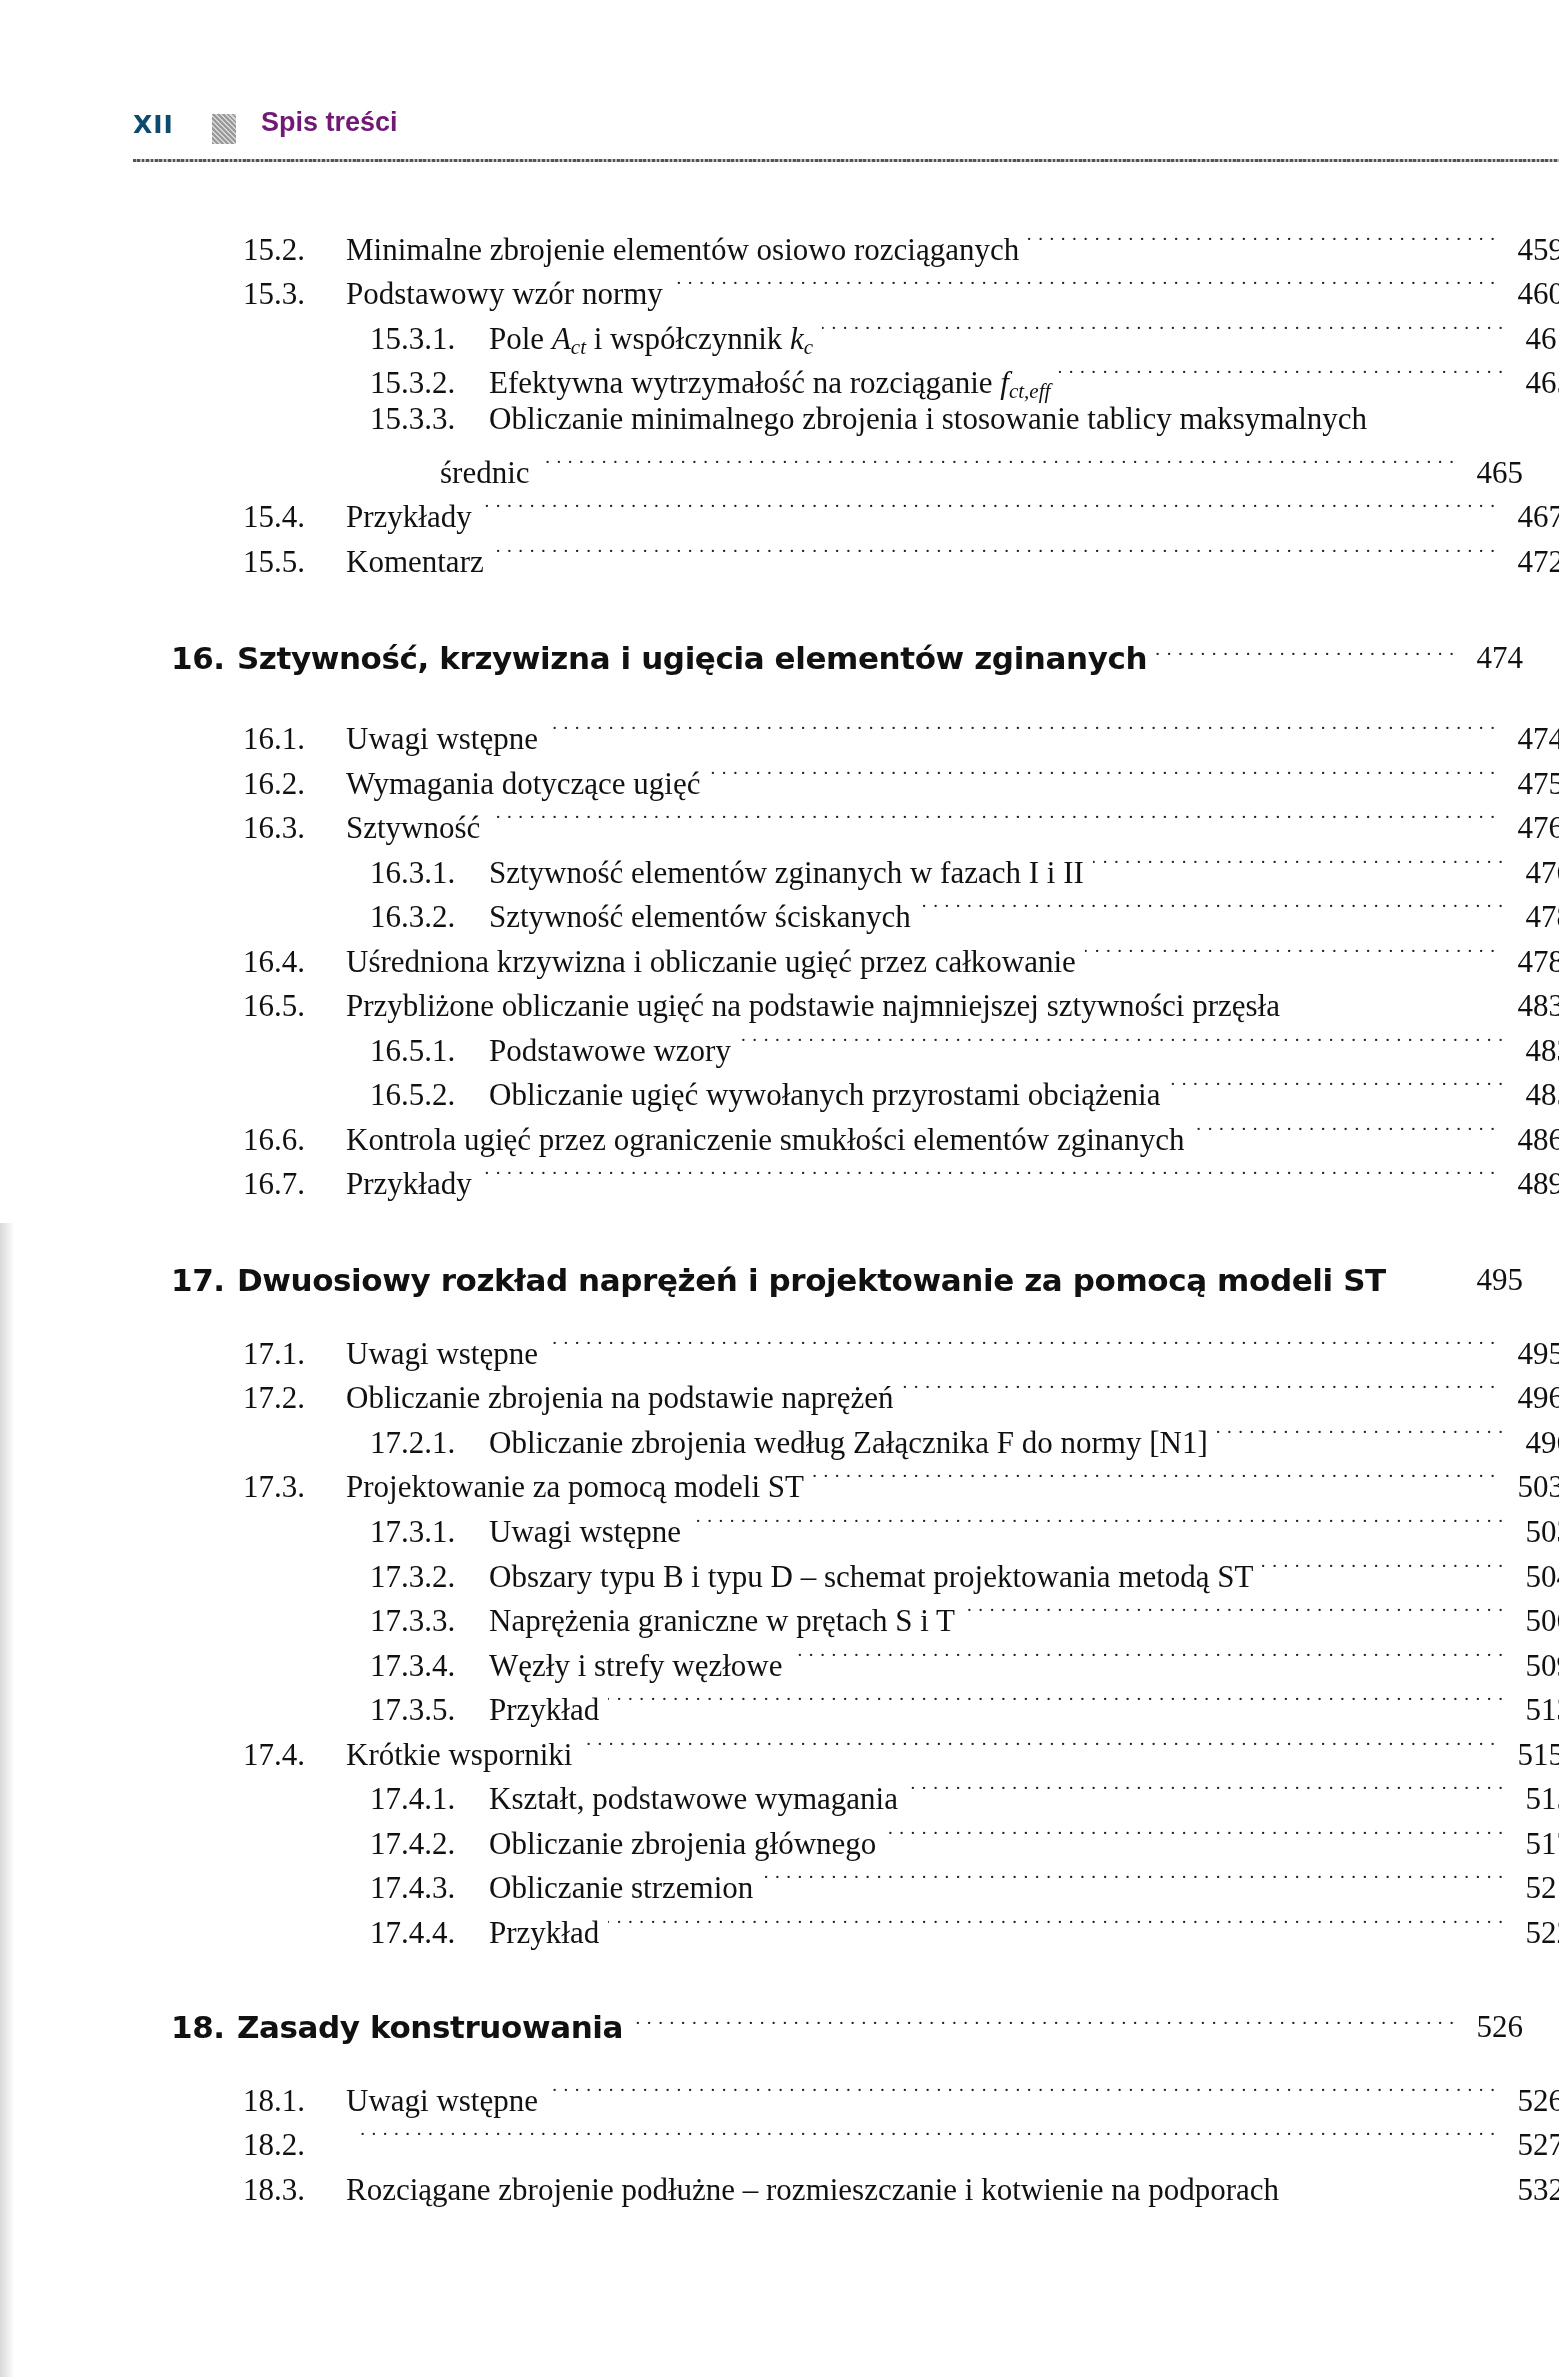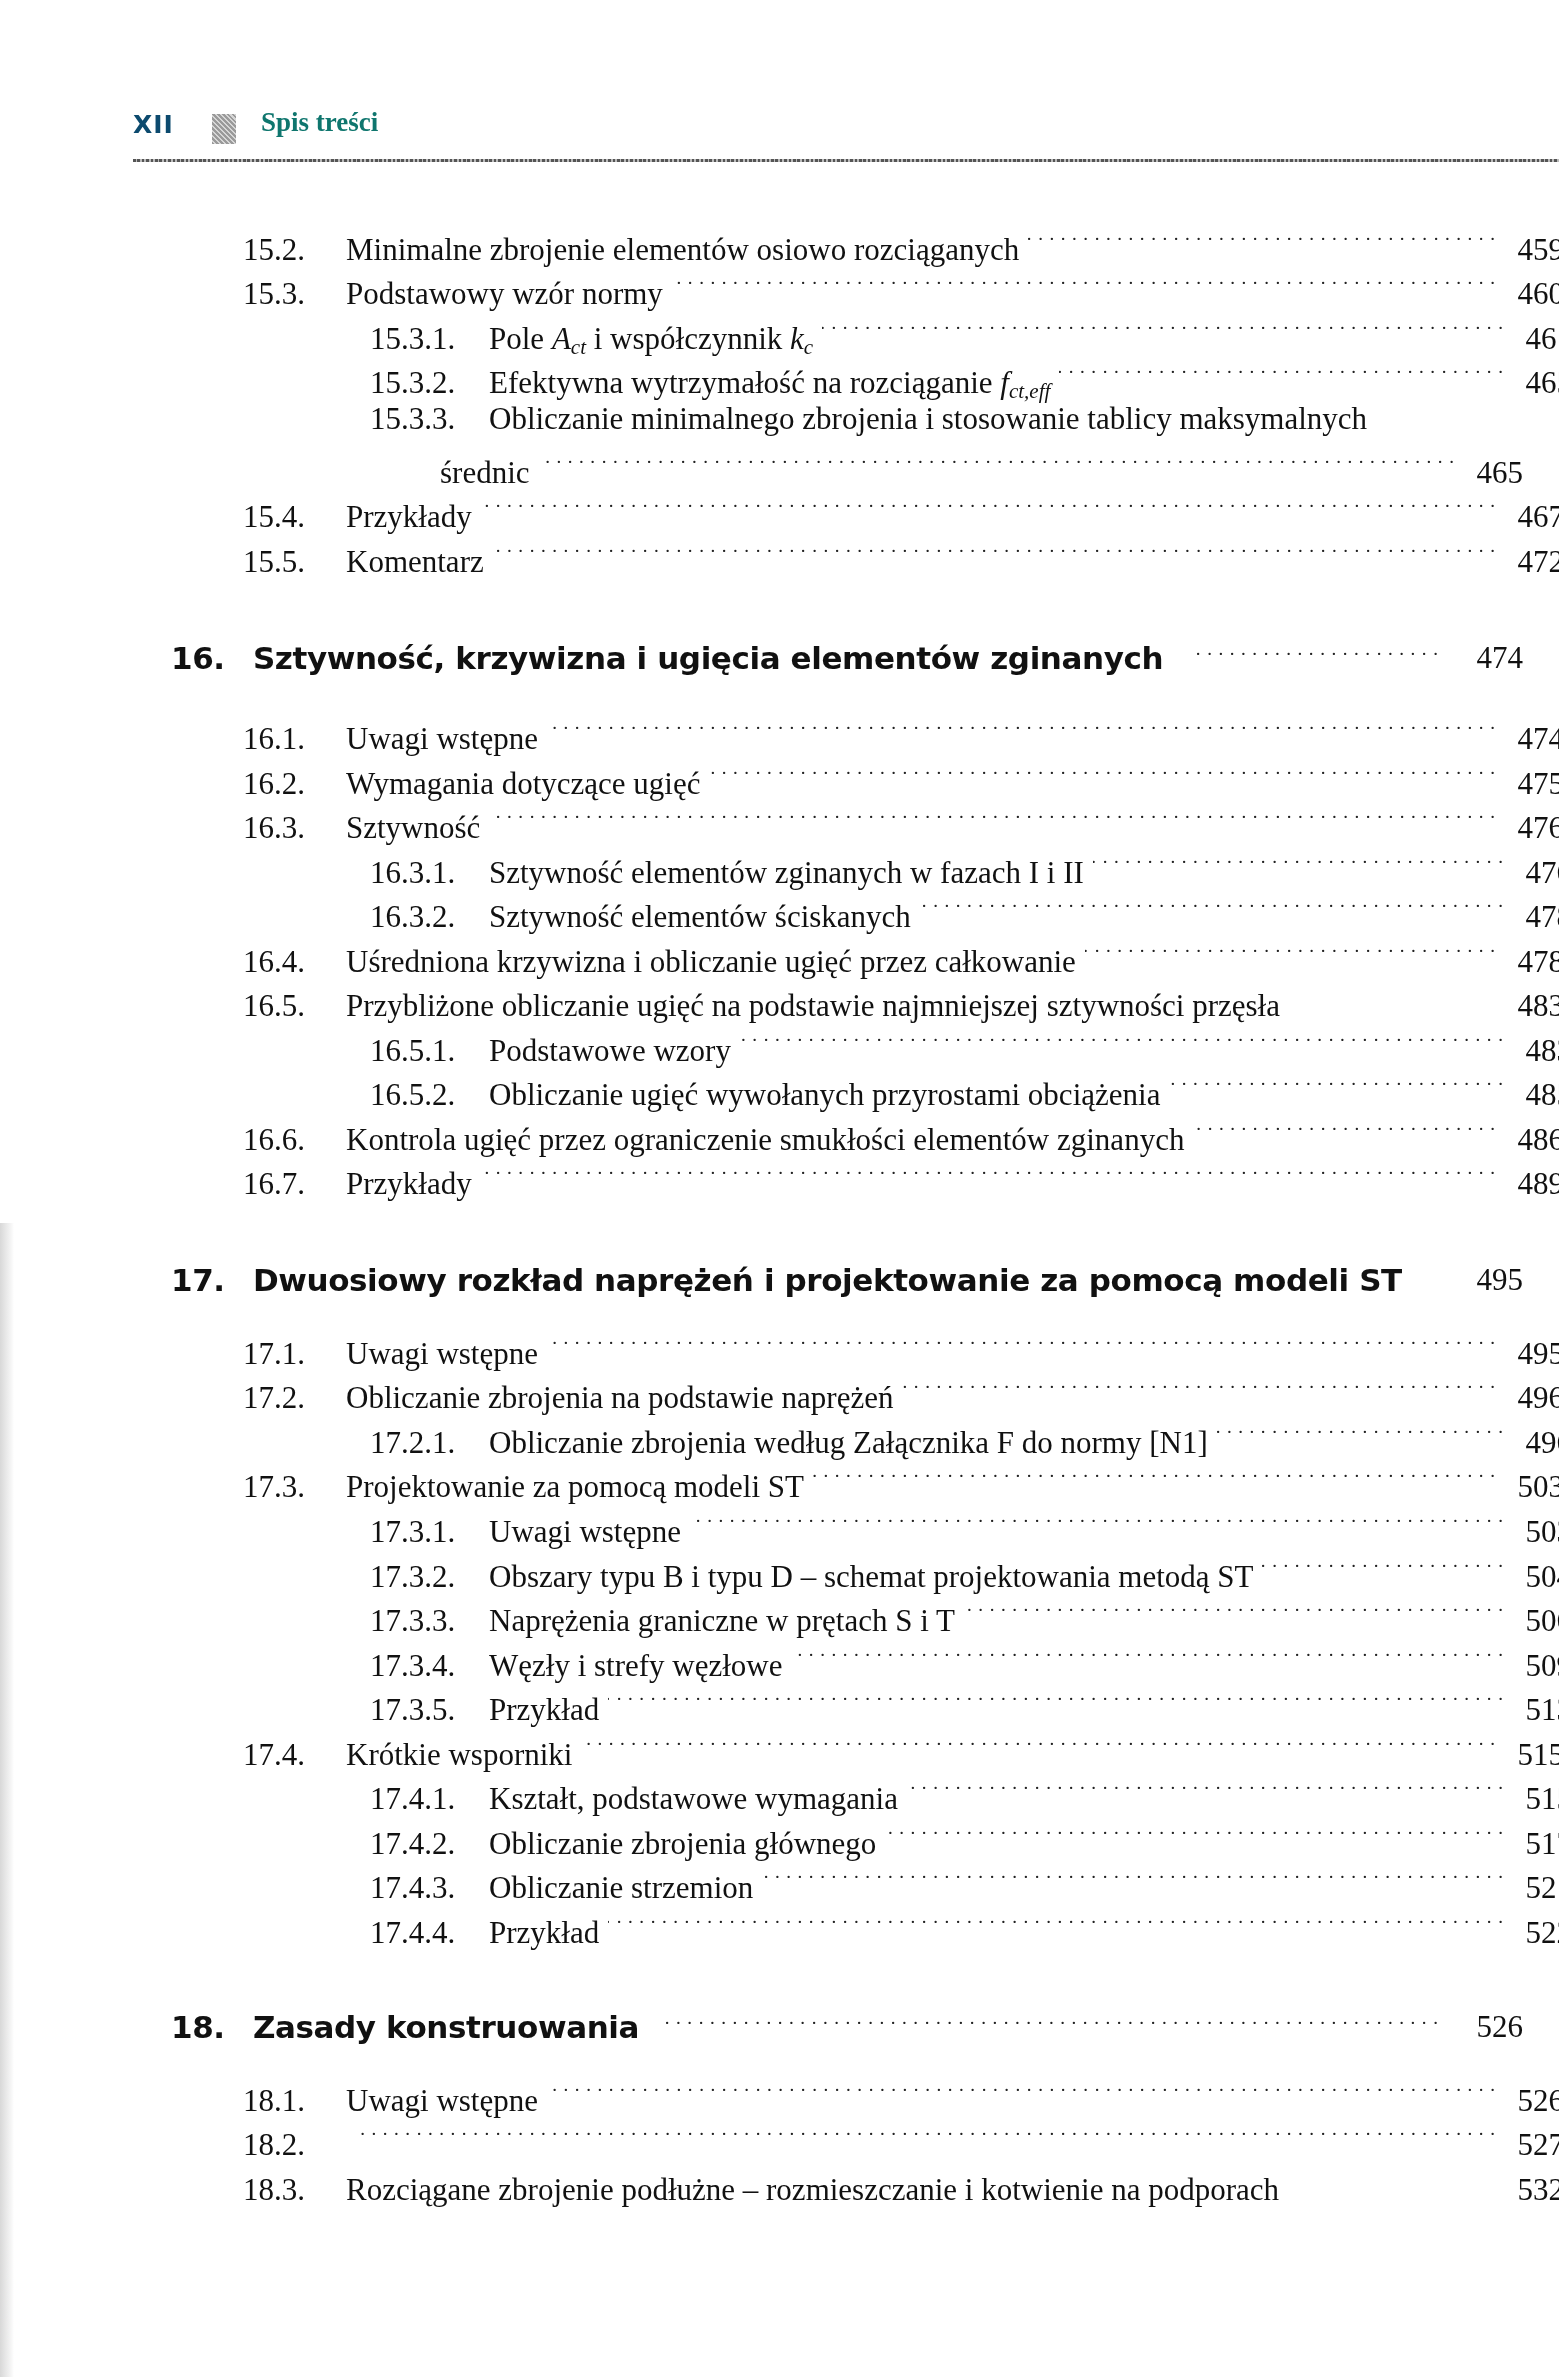--- a/index.html
+++ b/index.html
@@ -18,21 +18,21 @@
       position: absolute; left: 0; top: 5.2px;
       font-family: "DejaVu Sans", sans-serif; font-weight: bold; font-size: 25px; letter-spacing: 0.9px;
       color: #0c4a6e;
     }
     .header-square {
       position: absolute; left: 79px; top: 8.7px; width: 23.6px; height: 30px;
       background: repeating-linear-gradient(45deg, #9a9a9a 0 1.7px, #d6d6d6 1.7px 3.5px);
     }
     .header-title {
       position: absolute; left: 128px; top: 1.7px;
-      font-family: Liberation Serif, serif; font-weight: bold; font-size: 27px; color: #0f766e;
+      font-family: Liberation Sans, sans-serif; font-weight: bold; font-size: 27px; color: #701a75;
     }
     .header-rule {
       position: absolute; left: 0; top: 54px; width: 1432px; height: 2.6px;
       background: repeating-linear-gradient(90deg, #555 0 2.6px, #bbb 2.6px 4.4px);
     }
     .toc {
       position: absolute; left: 0; top: 0; width: 1560px;
       font-family: "Liberation Serif", serif;
     }
     .entry {
@@ -53,21 +53,21 @@
       content: ". . . . . . . . . . . . . . . . . . . . . . . . . . . . . . . . . . . . . . . . . . . . . . . . . . . . . . . . . . . . . . . . . . . . . . . . . . . . . . . . . . . . . . . . . . . . . . . . . . . . . . . . . . . . . . . . . . . . . . . . . . . . . . . . . . . . . . . . . . . . . . .";
       position: absolute; right: 0; bottom: 7px; font-size: 19px; letter-spacing: 0.9px; color: #222;
     }
     .entry .leader.none::before { content: ""; }
     .entry .page { flex: 0 0 auto; min-width: 56px; text-align: right; }
     .entry .title sub { font-size: 21px; vertical-align: -5.2px; font-style: italic; }
     .entry .title i { font-style: italic; }
 
     .chapter {
       position: absolute; left: 171px; width: 1352px; display: flex; align-items: center; white-space: nowrap;
-      font-size: 31px; line-height: 44px; gap: 16px;
+      font-size: 31px; line-height: 44px;
     }
     .chapter .cnum, .chapter .ctitle {
       font-family: "DejaVu Sans", sans-serif; font-weight: bold; font-size: 31px; letter-spacing: -0.4px;
     }
     .chapter .cnum { margin-right: 12.2px; }
     .chapter .leader { flex: 1 1 auto; overflow: hidden; margin: 0 12.2px 0 8.7px; height: 44px; position: relative; }
     .chapter .leader::before {
       content: ". . . . . . . . . . . . . . . . . . . . . . . . . . . . . . . . . . . . . . . . . . . . . . . . . . . . . . . . . . . . . . . . . . . . . . . . . . . . . . .";
       position: absolute; right: 0; bottom: 8.7px; font-family: "Liberation Serif", serif; font-size: 19px; letter-spacing: 0.9px; color: #222;
     }

